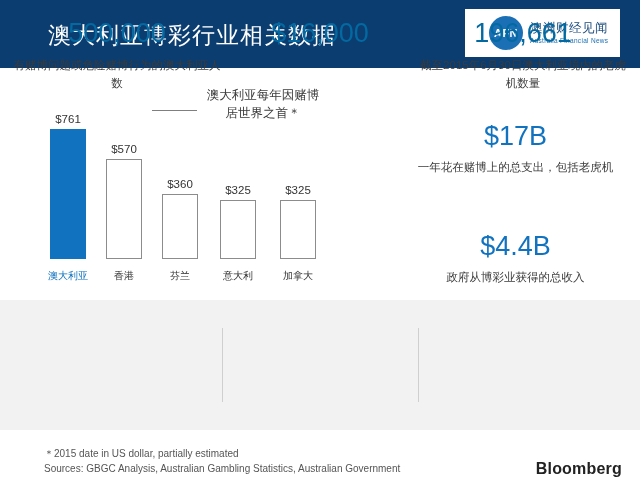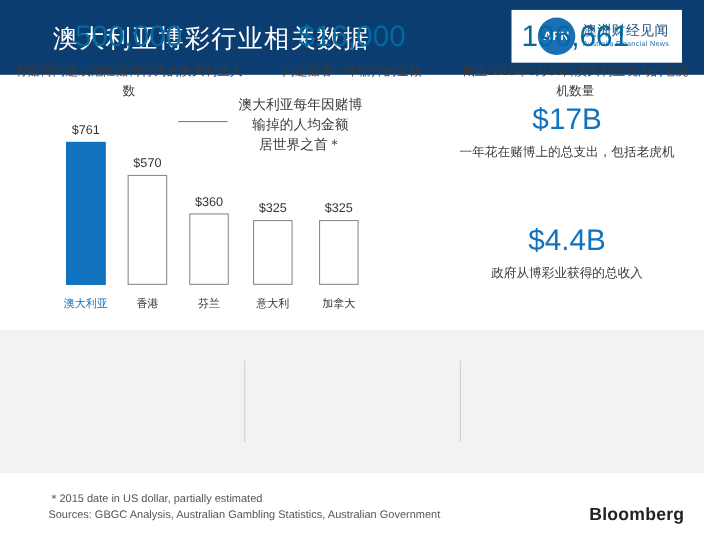--- a/index.html
+++ b/index.html
@@ -34,21 +34,21 @@
     background:#1a6fb5; color:#fff;
     display:flex; align-items:center; justify-content:center;
     font-size:11px; font-weight:bold; letter-spacing:0.5px;
     flex:0 0 auto;
   }
   .logo-text { margin-left:7px; line-height:1.15; }
   .logo-cn { font-size:12.5px; color:#1a4b7c; letter-spacing:0.5px; }
   .logo-en { font-size:6.5px; color:#1a6fb5; letter-spacing:0.3px; margin-top:2px; }
 
   
-  .chart { position:absolute; left:50px; top:88px; width:290px; height:195px; }
+  .chart { position:absolute; left:40px; top:88px; width:290px; height:195px; }
   .bars { position:absolute; left:0; bottom:22px; height:160px; width:290px; }
   .bar-wrap {
     position:absolute; bottom:0; text-align:center;
   }
   .bar {
     border:1px solid #8c8c8c; background:#ffffff;
     width:100%;
   }
   .bar.highlight { background:#1173bf; border-color:#1173bf; }
   .bar-val {
@@ -62,21 +62,21 @@
 
   .annot {
     position:absolute; left:148px; top:-2px; width:150px;
     font-size:12.5px; color:#3b3b3b; line-height:1.45; text-align:center;
   }
   .annot-line {
     position:absolute; left:112px; top:22px; width:45px; height:1px; background:#7f7f7f;
   }
 
   
-  .rstat { position:absolute; text-align:center; }
+  .rstat { position:absolute; text-align:center;margin-top:28px; }
   .rstat .big { color:#1173bf; font-size:27px; line-height:1; }
   .rstat .sub { font-size:11.5px; color:#3b3b3b; line-height:1.5; margin-top:9px; }
 
   #rstat1 { left:408px; top:95px; width:215px; }
   #rstat2 { left:408px; top:205px; width:215px; }
 
   
   .band {
     position:absolute; left:0; top:300px; width:640px; height:130px;
     background:#f2f2f2;
@@ -115,21 +115,20 @@
       <div class="logo-text">
         <div class="logo-cn">澳洲财经见闻</div>
         <div class="logo-en">Australia Financial News</div>
       </div>
     </div>
   </div>
 
   <div class="chart">
     <div class="annot">
       <div>澳大利亚每年因赌博</div>
-      <div>输掉的人均金额</div>
       <div>居世界之首＊</div>
     </div>
     <div class="annot-line"></div>
 
     <div class="bars">
 
       <div class="bar-wrap" style="left:10px; width:36px; height:148px;">
         <div class="bar-val">$761</div>
         <div class="bar highlight" style="height:130px;"></div>
       </div>
@@ -171,21 +170,20 @@
     <div class="sub">政府从博彩业获得的总收入</div>
   </div>
 
   <div class="band"></div>
   <div class="band-col" id="bcol1">
     <div class="big">500,000</div>
     <div class="sub">有赌博问题或危险赌博行为的澳大利亚人数</div>
   </div>
   <div class="band-col" id="bcol2">
     <div class="big">$16,000</div>
-    <div class="sub">问题赌客一年输掉的金额</div>
   </div>
   <div class="band-col" id="bcol3">
     <div class="big">196,661</div>
     <div class="sub">截至2015年6月30日澳大利亚境内的老虎机数量</div>
   </div>
   <div class="divider" id="div1"></div>
   <div class="divider" id="div2"></div>
 
   <div class="footnotes">
     <div>＊2015 date in US dollar, partially estimated</div>

